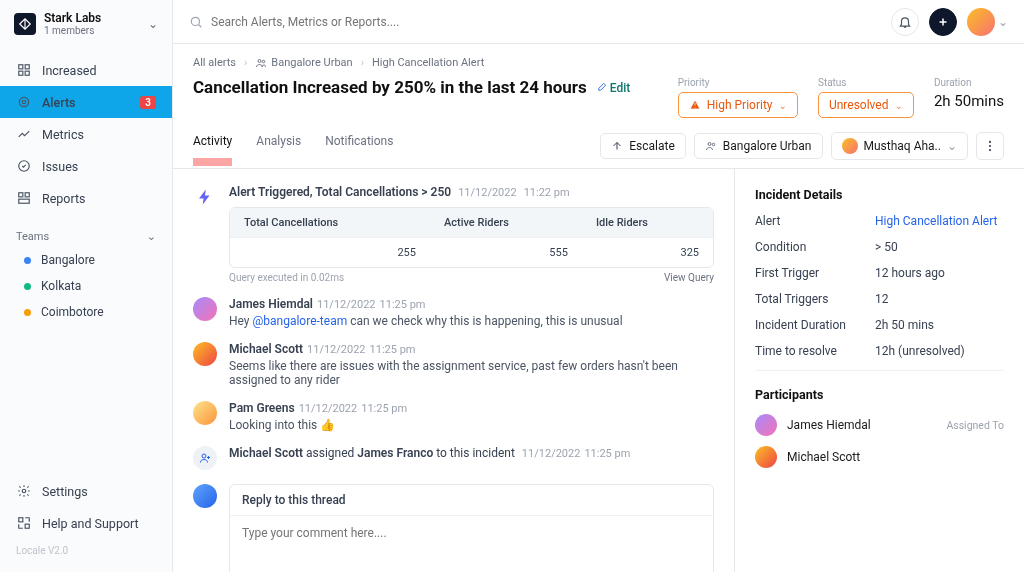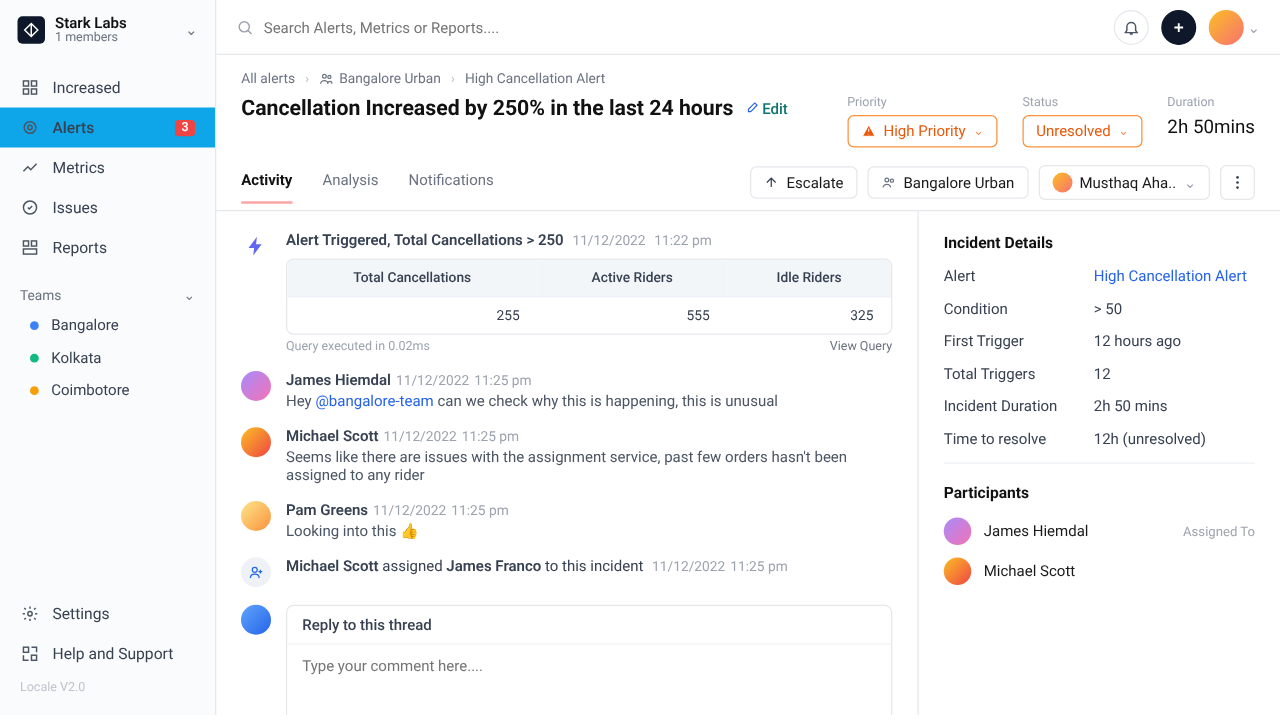--- a/index.html
+++ b/index.html
@@ -50,41 +50,41 @@
 .meta-label { color:#9ca3af; font-size:10px; margin-bottom:4px;}
 .pill { border:1px solid #e5e7eb; border-radius:5px; padding:5px 10px; display:flex; align-items:center; gap:6px; font-size:12px; cursor:pointer;}
 .pill.orange { border-color:#fb923c; color:#ea580c; }
 .pill .chev { font-size:10px; color:inherit; opacity:.7;}
 .duration-val { font-size:15px; font-weight:400; color:#111; }
 
 
 .tabs-row { display:flex; align-items:center; margin-top:14px;}
 .tabs { display:flex; gap:24px; }
 .tab { font-size:12px; color:#6b7280; padding-bottom:10px; cursor:pointer; }
-.tab.active { color:#111; font-weight:700; border-bottom:2px solid #fca5a5;}
+.tab.active { color:#111; font-weight:400; border-bottom:8px solid #fca5a5;}
 .tabs-right { margin-left:auto; display:flex; gap:8px; align-items:center; padding-bottom:8px;}
 .btn { border:1px solid #e5e7eb; background:#fff; border-radius:5px; padding:5px 10px; font-size:12px; display:flex; align-items:center; gap:6px; cursor:pointer;}
 .icon-btn { width:28px; height:28px; border:1px solid #e5e7eb; border-radius:5px; display:flex; align-items:center; justify-content:center; cursor:pointer;}
 
 
 .content { flex:1; display:flex; min-height:0;}
 .activity { flex:1; padding:16px 20px; overflow:auto; }
 .timeline-item { display:flex; gap:12px; margin-bottom:14px; position:relative;}
 .tl-icon { width:24px; height:24px; display:flex; align-items:center; justify-content:center; flex-shrink:0;}
 .tl-avatar { width:24px; height:24px; border-radius:50%; flex-shrink:0; }
 .tl-body { flex:1; font-size:12px; }
 .tl-head { color:#374151; }
 .tl-head strong { font-weight:600; }
 .tl-meta { color:#9ca3af; font-size:11px; margin-left:4px;}
 .tl-text { color:#4b5563; margin-top:3px; }
 .mention { color:#2563eb; }
 
 .alert-table { margin-top:8px; border:1px solid #e5e7eb; border-radius:6px; overflow:hidden;}
 .alert-table table { width:100%; border-collapse:collapse; font-size:11px;}
-.alert-table th { background:#f3f6f9; text-align:center; padding:8px 14px; font-weight:500; color:#374151;}
+.alert-table th { background:#f3f6f9; text-align:left; padding:8px 14px; font-weight:500; color:#374151;}
 .alert-table td { padding:8px 14px; text-align:right; color:#374151; border-top:1px solid #eef2f6;}
 .query-foot { display:flex; justify-content:space-between; font-size:10px; color:#9ca3af; margin-top:4px;}
 .query-foot a { color:#6b7280; text-decoration:none; cursor:pointer;}
 
 .reply-box { border:1px solid #e5e7eb; border-radius:6px; margin-left:36px;}
 .reply-head { padding:8px 12px; font-size:12px; color:#374151; font-weight:500; border-bottom:1px solid #eef2f6;}
 .reply-textarea { width:100%; border:none; outline:none; padding:10px 12px; font-size:12px; resize:none; height:56px; font-family:inherit;}
 .reply-foot { display:flex; align-items:center; padding:6px 10px; gap:8px; border-top:1px solid #eef2f6;}
 
 

